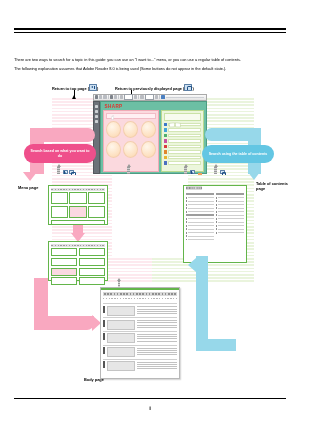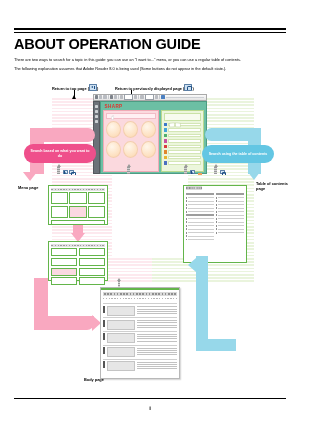--- a/index.html
+++ b/index.html
@@ -221,21 +221,20 @@
 <body>
 
 <div class="page">
 
   <div class="rule-wrap">
     <div class="rule-thick"></div>
     <div class="rule-gap"></div>
     <div class="rule-thin"></div>
   </div>
 
-  <div class="page-title">ABOUT OPERATION GUIDE</div>
 
   <div class="intro">
     <p>There are two ways to search for a topic in this guide: you can use an "I want to..." menu, or you can use a regular table of contents.</p>
     <p>The following explanation assumes that Adobe Reader 8.0 is being used (Some buttons do not appear in the default state.).</p>
   </div>
 
   <div class="diagram">
 
     <div class="stripe-pink" style="left:52px;top:14px;width:60px;height:160px;"></div>
     <div class="stripe-pink" style="left:52px;top:174px;width:120px;height:26px;"></div>

